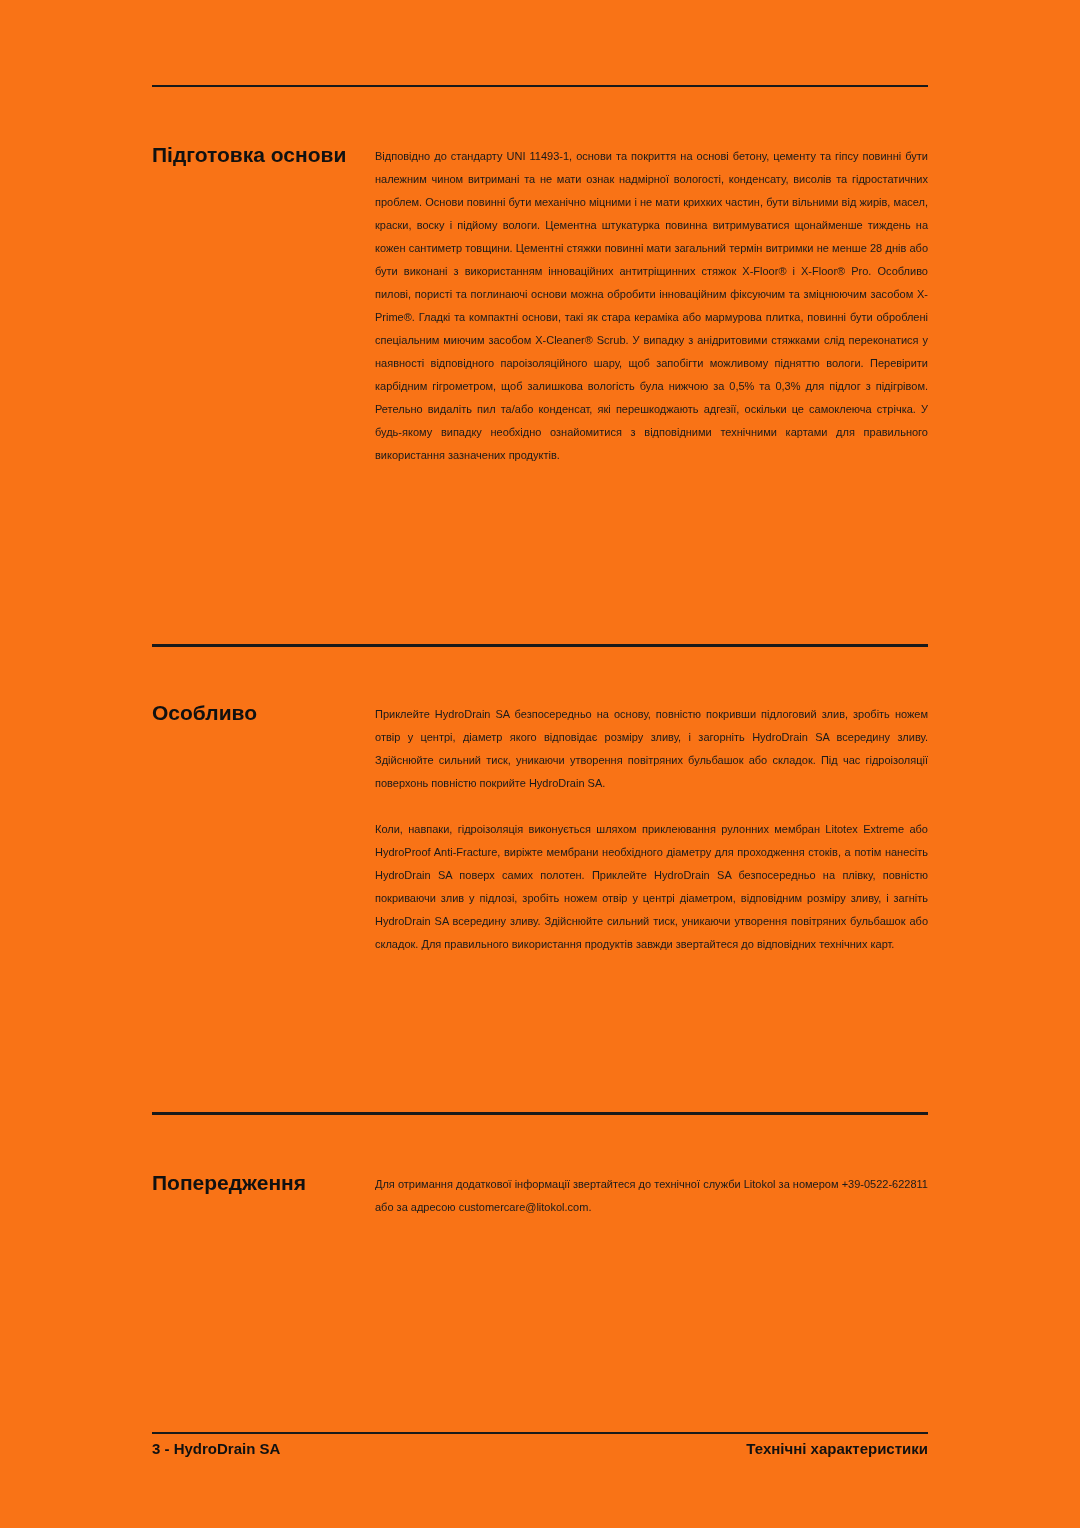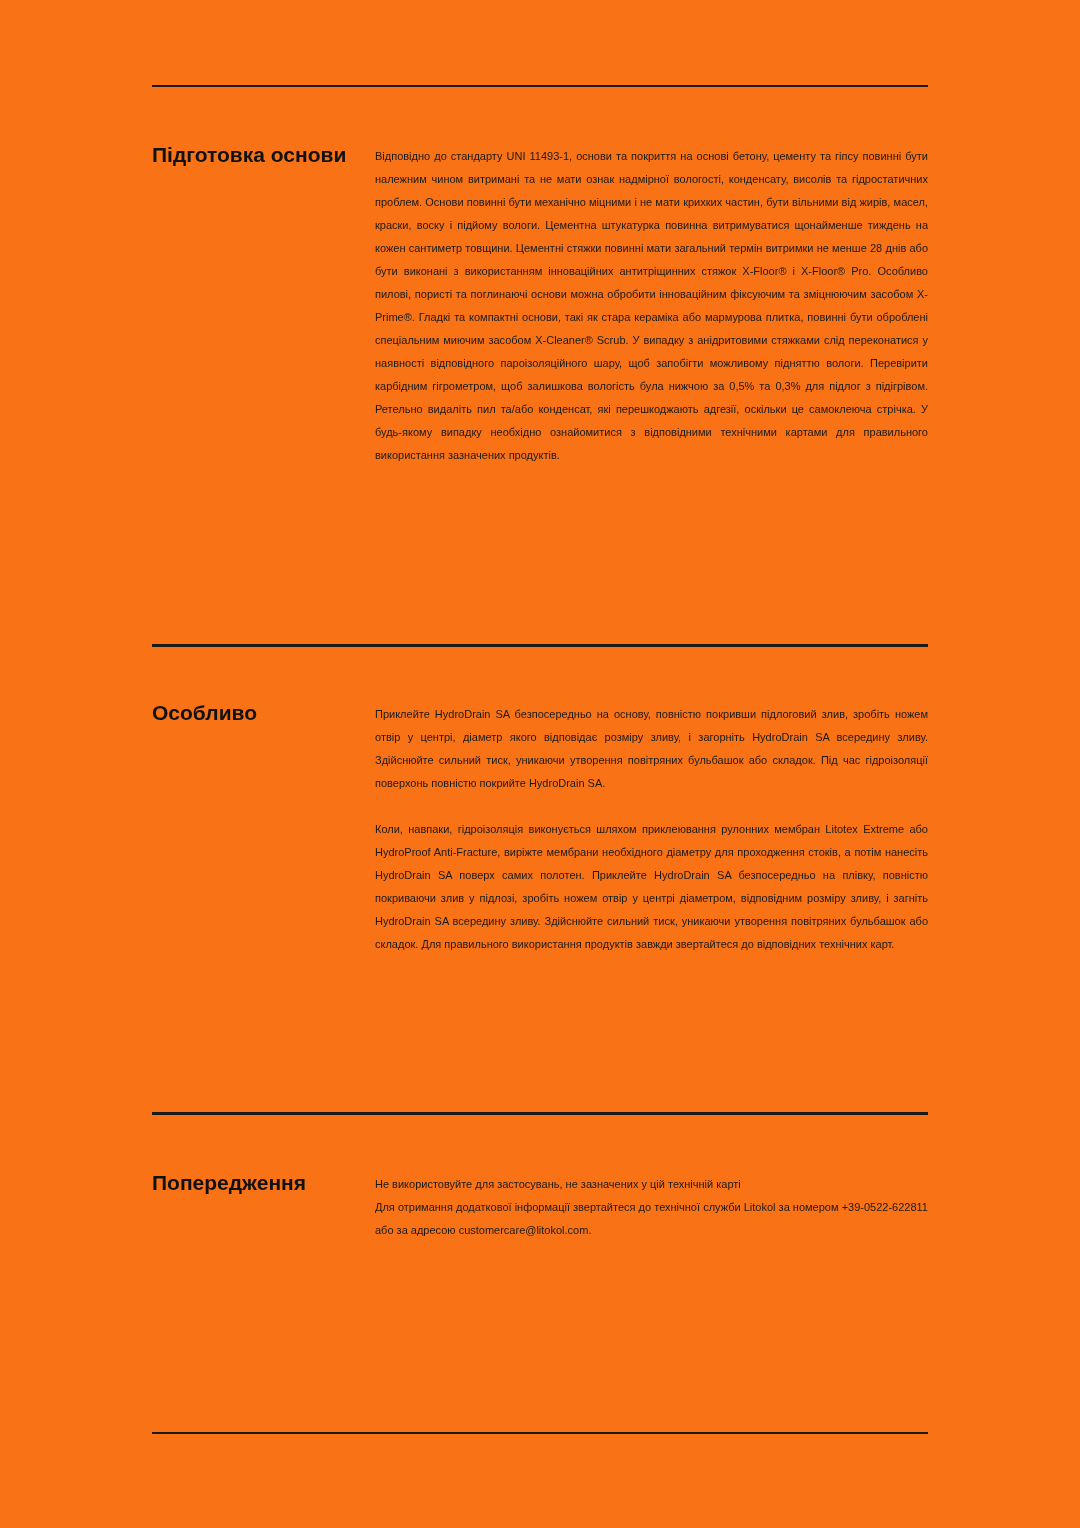--- a/index.html
+++ b/index.html
@@ -98,21 +98,24 @@
       <p>Приклейте HydroDrain SA безпосередньо на основу, повністю покривши підлоговий злив, зробіть ножем отвір у центрі, діаметр якого відповідає розміру зливу, і загорніть HydroDrain SA всередину зливу. Здійснюйте сильний тиск, уникаючи утворення повітряних бульбашок або складок. Під час гідроізоляції поверхонь повністю покрийте HydroDrain SA.</p>
       <p>Коли, навпаки, гідроізоляція виконується шляхом приклеювання рулонних мембран Litotex Extreme або HydroProof Anti-Fracture, виріжте мембрани необхідного діаметру для проходження стоків, а потім нанесіть HydroDrain SA поверх самих полотен. Приклейте HydroDrain SA безпосередньо на плівку, повністю покриваючи злив у підлозі, зробіть ножем отвір у центрі діаметром, відповідним розміру зливу, і загніть HydroDrain SA всередину зливу. Здійснюйте сильний тиск, уникаючи утворення повітряних бульбашок або складок. Для правильного використання продуктів завжди звертайтеся до відповідних технічних карт.</p>
     </div>
   </section>
 
   <div class="rule rule-mid-2"></div>
 
   <section class="section sec-3">
     <h2 class="section-heading">Попередження</h2>
     <div class="section-body tight">
-      <p>Не використовуйте для застосувань, не зазначених у цій технічній карті</p>
       <p>Для отримання додаткової інформації звертайтеся до технічної служби Litokol за номером +39-0522-622811 або за адресою customercare@litokol.com.</p>
     </div>
   </section>
 
   <div class="rule rule-footer"></div>
 
+  <div class="footer">
+    <span>3 - HydroDrain SA</span>
+    <span>Технічні характеристики</span>
+  </div>
 
 </div>
 
 </body></html>

